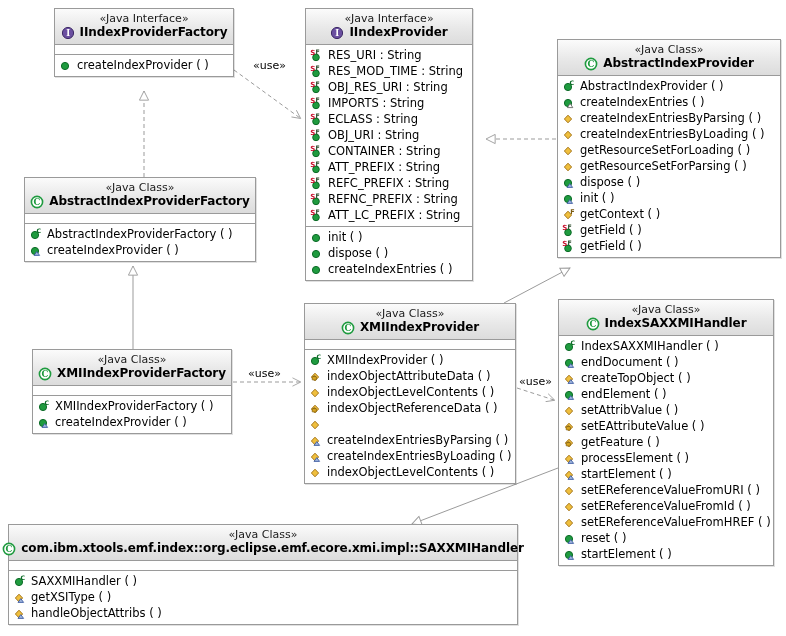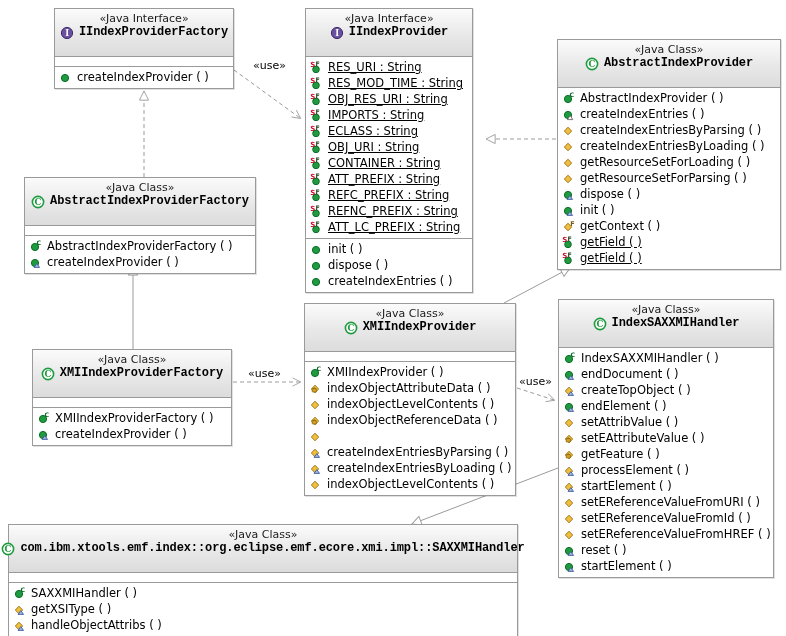--- a/index.html
+++ b/index.html
@@ -32,42 +32,41 @@
     position: absolute;
     box-sizing: border-box;
     background: #ffffff;
     border: 1px solid #9a9a9a;
     box-shadow: 1px 1px 0 rgba(0,0,0,0.12);
   }
   .uml-header {
     background: linear-gradient(to bottom, #fbfbfb 0%, #e8e8e8 55%, #dcdcdc 100%);
     border-bottom: 1px solid #9a9a9a;
     text-align: center;
-    padding: 3px 4px 16px 4px;
+    padding: 3px 4px 4px 4px;
   }
   .stereotype {
     font-size: 11px;
     color: #1a1a1a;
     line-height: 13px;
     white-space: nowrap;
   }
   .titleline {
     display: flex;
     align-items: center;
     justify-content: center;
     gap: 4px;
     line-height: 15px;
   }
   .title-text {
     font-size: 12px;
     font-weight: bold;
     color: #000000;
     white-space: nowrap;
     letter-spacing: -0.1px;
-    font-family: Liberation Mono, monospace;
   }
   .attr-compartment, .op-compartment {
     padding: 2px 0 3px 0;
   }
   .empty-compartment {
     height: 9px;
     border-bottom: 1px solid #9a9a9a;
   }
   .attr-compartment {
     border-bottom: 1px solid #9a9a9a;
@@ -76,21 +75,21 @@
     display: flex;
     align-items: center;
     gap: 3px;
     padding: 0 3px 0 4px;
     height: 16px;
     font-size: 11.5px;
     color: #000000;
     white-space: nowrap;
   }
   .member .mtext { line-height: 14px; }
-  .member.static .mtext { text-decoration: underline; }
+  .member.static .mtext { }
 
   
   .ic {
     position: relative;
     width: 15px;
     height: 14px;
     flex: 0 0 15px;
     display: inline-block;
   }
   .ic svg { position: absolute; left: 0; top: 0; }

